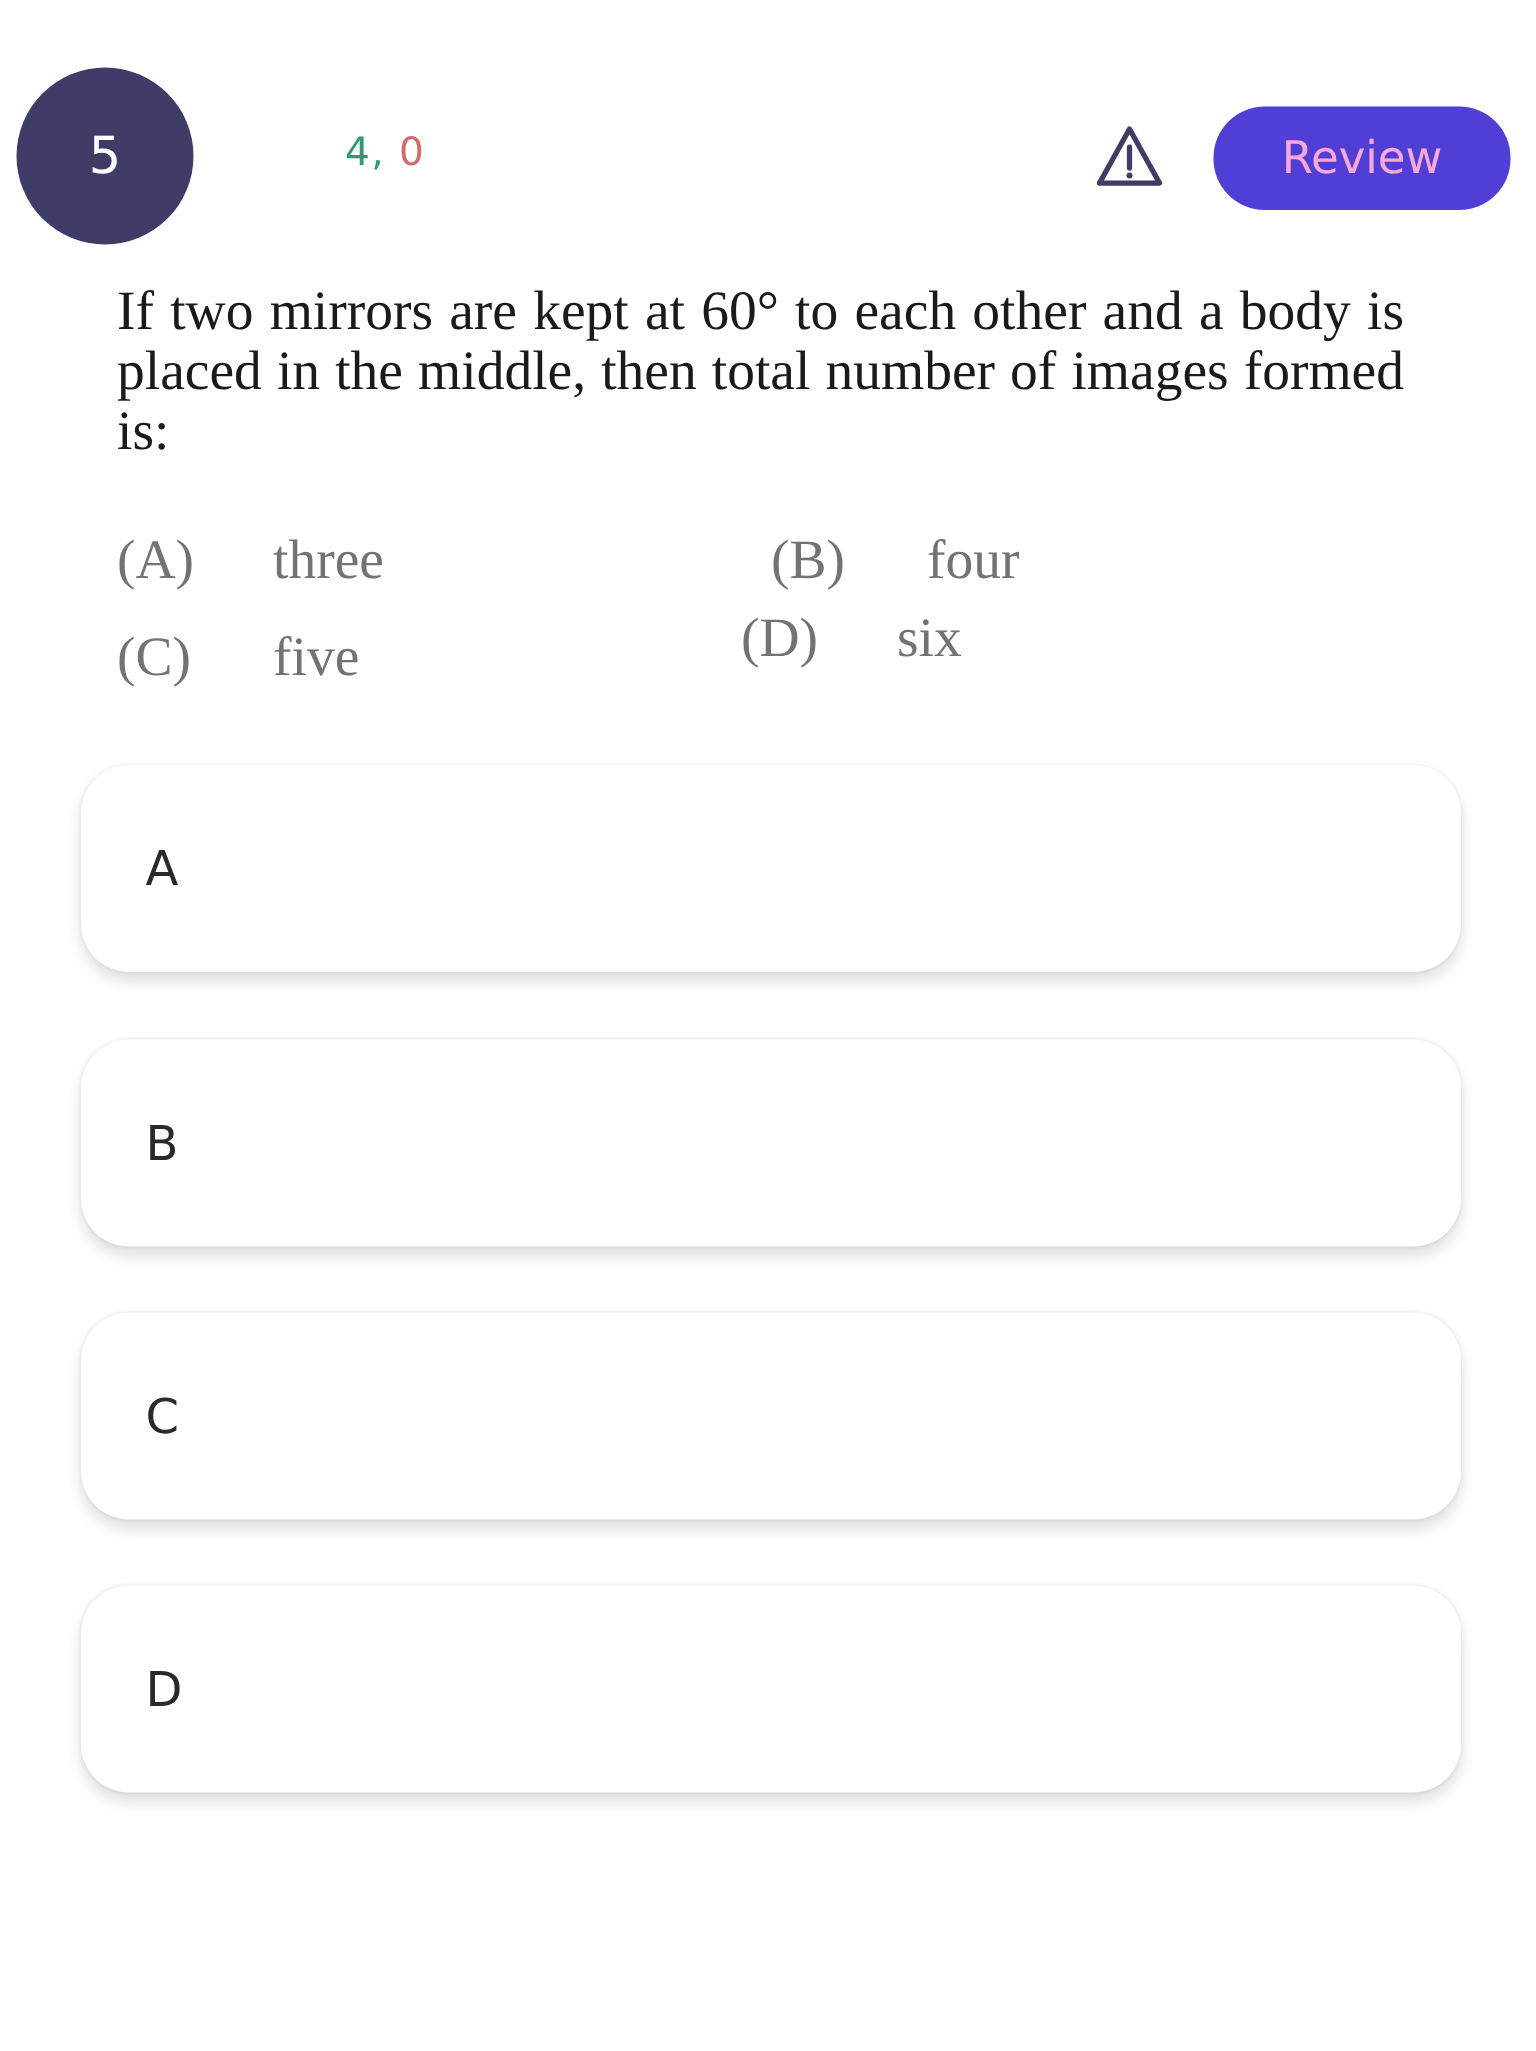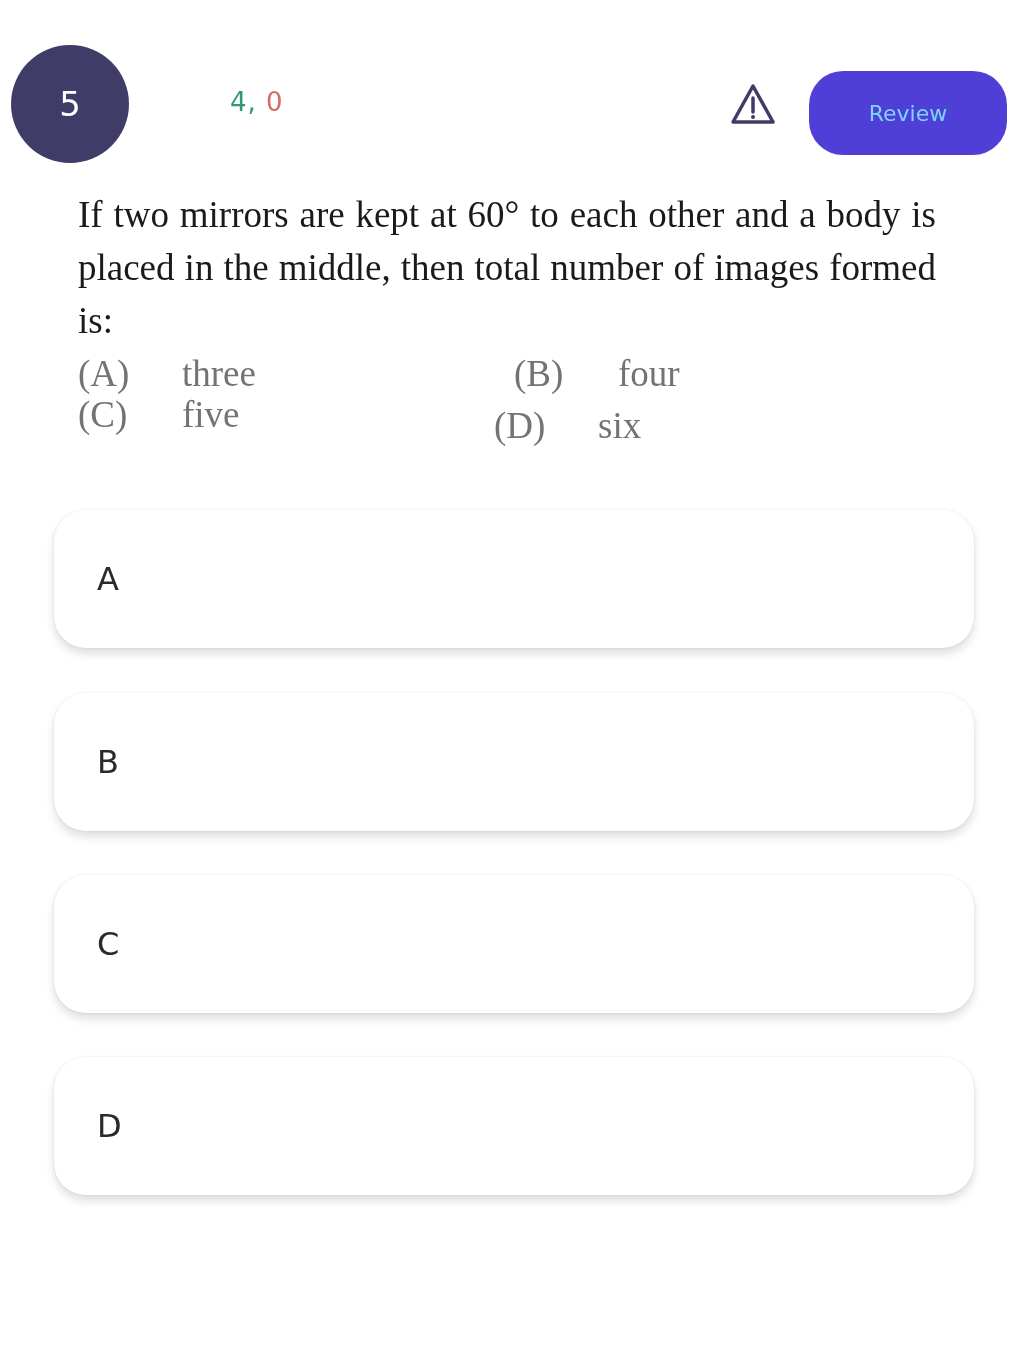--- a/index.html
+++ b/index.html
@@ -14,28 +14,28 @@
       position: absolute; left: 230px; top: 80px; font-family: "DejaVu Sans", sans-serif;
       font-size: 26px; line-height: 44px; letter-spacing: 1px;
     }
     .marks .pos { color: #2e9a6d; }
     .marks .sep { color: #2e9a6d; }
     .marks .neg { color: #d46a6a; }
     .warn {
       position: absolute; left: 729px; top: 82px; width: 48px; height: 44px; cursor: pointer;
     }
     .review {
-      position: absolute; left: 809px; top: 71px; width: 198px; height: 84px;
-      border-radius: 34px; background: #4f3fd6; color: #7dd3fc; border: none;
-      font-family: "DejaVu Sans", sans-serif; font-size: 22px;
+      position: absolute; left: 809px; top: 71px; width: 198px; height: 69px;
+      border-radius: 34px; background: #4f3fd6; color: #f9a8d4; border: none;
+      font-family: "DejaVu Sans", sans-serif; font-size: 30px;
       display: flex; align-items: center; justify-content: center; cursor: pointer;
     }
     .question {
       position: absolute; left: 78px; top: 188px; width: 858px;
-      font-family: "Liberation Serif", serif; font-size: 37px; line-height: 53px; color: #1a1a1a;
+      font-family: "Liberation Serif", serif; font-size: 37px; line-height: 40px; color: #1a1a1a;
       text-align: justify; text-align-last: left;
     }
     .opt {
       position: absolute; font-family: "Liberation Serif", serif; font-size: 37px; line-height: 53px; color: #737373;
     }
     .opt .lab { display: inline-block; width: 104px; }
     .choice {
       position: absolute; left: 54px; width: 920px; height: 138px;
       background: #ffffff; border-radius: 32px;
       box-shadow: 0 6px 10px rgba(0,0,0,0.13), 0 0 3px rgba(0,0,0,0.08);
@@ -69,21 +69,21 @@
 <button class="review">Review</button>
 
 <div class="question">If two mirrors are kept at 60° to each other and a body is placed in the middle, then total number of images formed is:</div>
 
 <div class="opt" style="left:78px; top:347px;">
   <span class="lab">(A)</span><span>three</span>
 </div>
 <div class="opt" style="left:514px; top:347px;">
   <span class="lab">(B)</span><span>four</span>
 </div>
-<div class="opt" style="left:78px; top:388px;">
+<div class="opt" style="left:78px; top:412px;">
   <span class="lab">(C)</span><span>five</span>
 </div>
 <div class="opt" style="left:494px; top:399px;">
   <span class="lab">(D)</span><span>six</span>
 </div>
 
 <div class="choice" style="top:510px;">
   <span>A</span>
 </div>
 <div class="choice" style="top:693px;">

